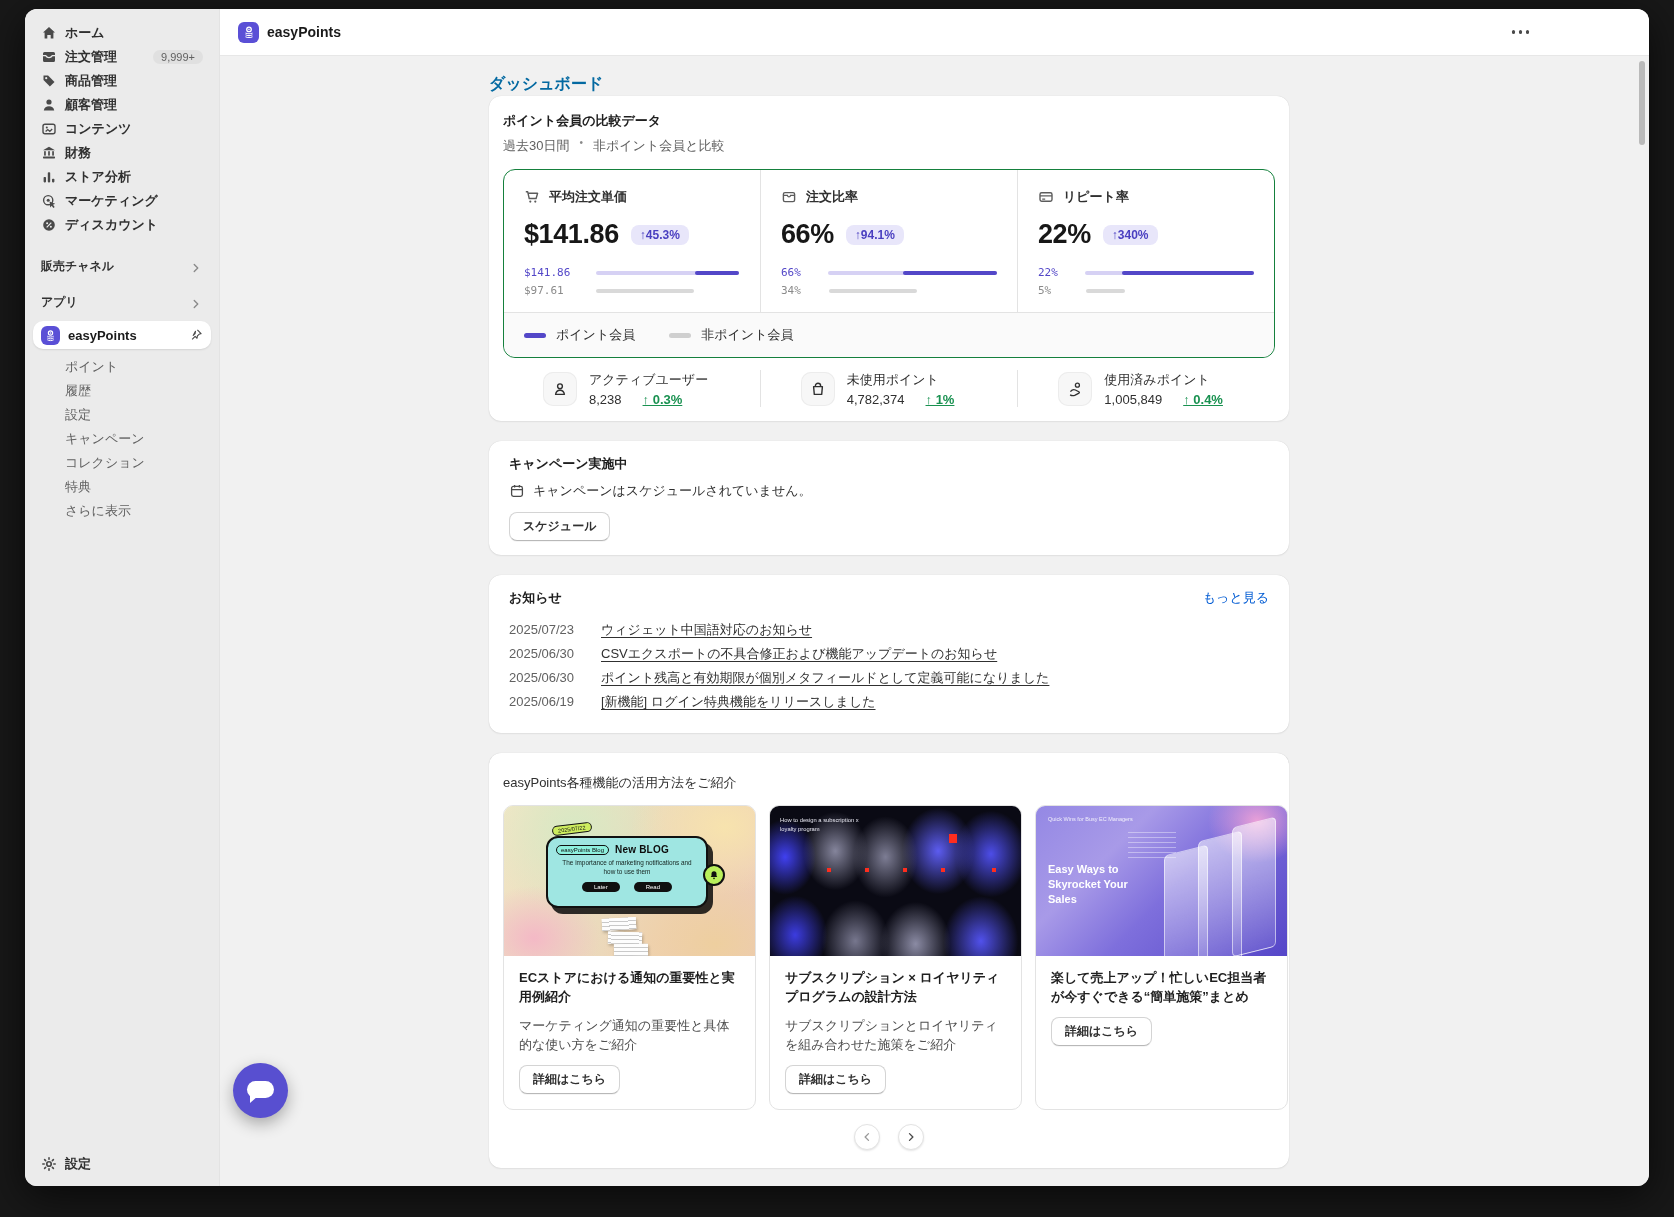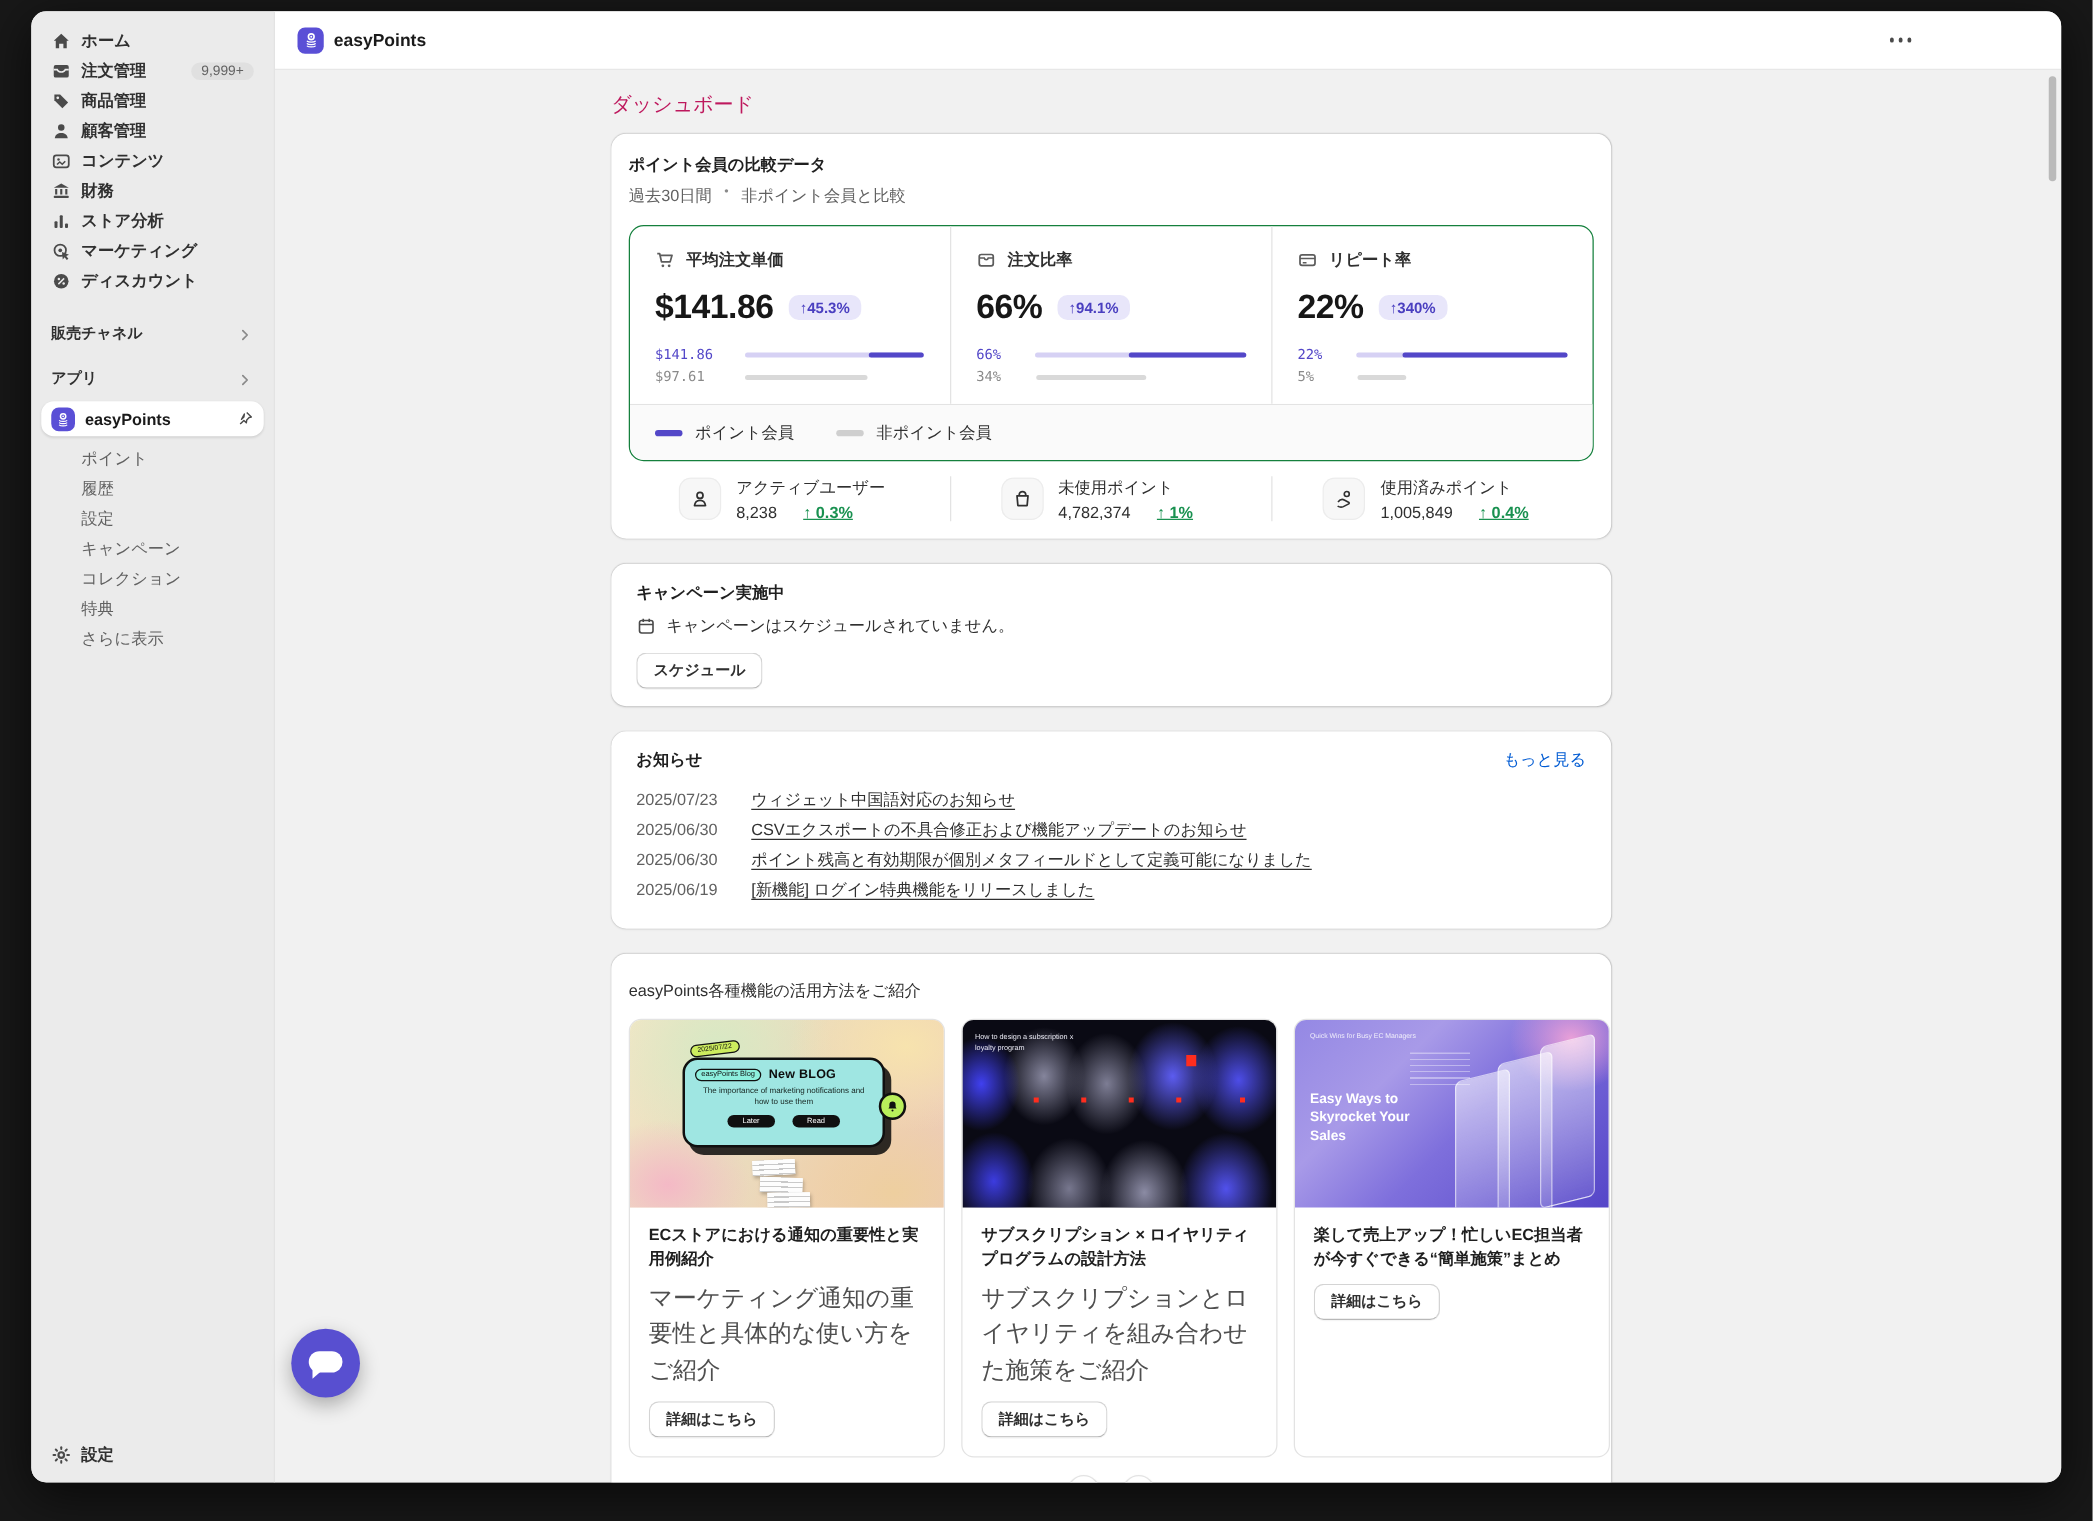--- a/index.html
+++ b/index.html
@@ -36,21 +36,21 @@
   .right-col { flex:1; display:flex; flex-direction:column; min-width:0; }
   .topbar { height:47px; flex:none; background:#ffffff; border-bottom:1px solid #e7e7e7;
             display:flex; align-items:center; gap:8px; padding:0 18px; }
   .topbar .app-logo { width:21px; height:21px; border-radius:6px; }
   .topbar-title { font-size:14px; font-weight:700; color:#1a1a1a; }
   .dots-btn { margin-left:auto; margin-right:96px; display:flex; gap:3.5px; padding:6px; border-radius:6px; cursor:pointer; }
   .dots-btn i { width:3.5px; height:3.5px; border-radius:50%; background:#4a4a4a; }
 
   .main { flex:1; background:#f1f1f1; overflow:hidden; position:relative; }
   .content { width:800px; margin-left:269px; padding-top:18px; }
-  .page-title { font-size:16px; font-weight:400; color:#be185d; margin-bottom:12px; }
+  .page-title { font-size:16px; font-weight:700; color:#0369a1; margin-bottom:1px; }
 
   .card { background:#fff; border-radius:12px; margin-bottom:20px;
           box-shadow:0 1px 2px rgba(0,0,0,.06), 0 0 1px rgba(0,0,0,.18); }
 
   
   .card-head { padding:16px 14px 10px; }
   .card-title { font-size:13px; font-weight:700; color:#1f1f1f; }
   .card-sub { margin-top:7px; display:flex; gap:10px; font-size:13px; color:#616161; }
   .metrics-box { margin:4px 14px 0; border:1px solid #15803d; border-radius:12px; background:#fff; }
   .metrics-grid { display:flex; }
@@ -110,21 +110,21 @@
 
   
   .promo { padding:14px 14px 10px; }
   .promo-sub { margin-top:7px; font-size:13px; color:#303030; }
   .cards-row { display:flex; gap:13px; margin-top:13px; }
   .bcard { width:253px; flex:none; background:#fff; border:1px solid #e3e3e3; border-radius:10px;
            overflow:hidden; display:flex; flex-direction:column; }
   .bimg { height:150px; position:relative; overflow:hidden; flex:none; }
   .bbody { padding:13px 15px 15px; display:flex; flex-direction:column; flex:1; }
   .btitle { font-size:13px; font-weight:700; color:#1f1f1f; line-height:1.45; }
-  .bdesc { margin-top:9px; font-size:19px; color:#4f4f4f; line-height:1.5; flex:1; }
+  .bdesc { margin-top:9px; font-size:13px; color:#4f4f4f; line-height:1.5; flex:1; }
   .bbtn { align-self:flex-start; margin-top:10px; }
   .pager { display:flex; justify-content:center; gap:18px; padding:14px 0 8px; }
   .pbtn { width:26px; height:26px; border-radius:50%; background:#fff; border:1px solid #e3e3e3;
           box-shadow:0 1px 2px rgba(0,0,0,.10); display:grid; place-items:center; cursor:pointer; }
 
   
   .art1 { background:
       radial-gradient(95px 75px at 12% 88%, #f4b9c6 0%, rgba(244,185,198,0) 70%),
       radial-gradient(130px 95px at 88% 14%, #f7e3ae 0%, rgba(247,227,174,0) 72%),
       radial-gradient(150px 110px at 84% 92%, #eecf9f 0%, rgba(238,207,159,0) 75%),

